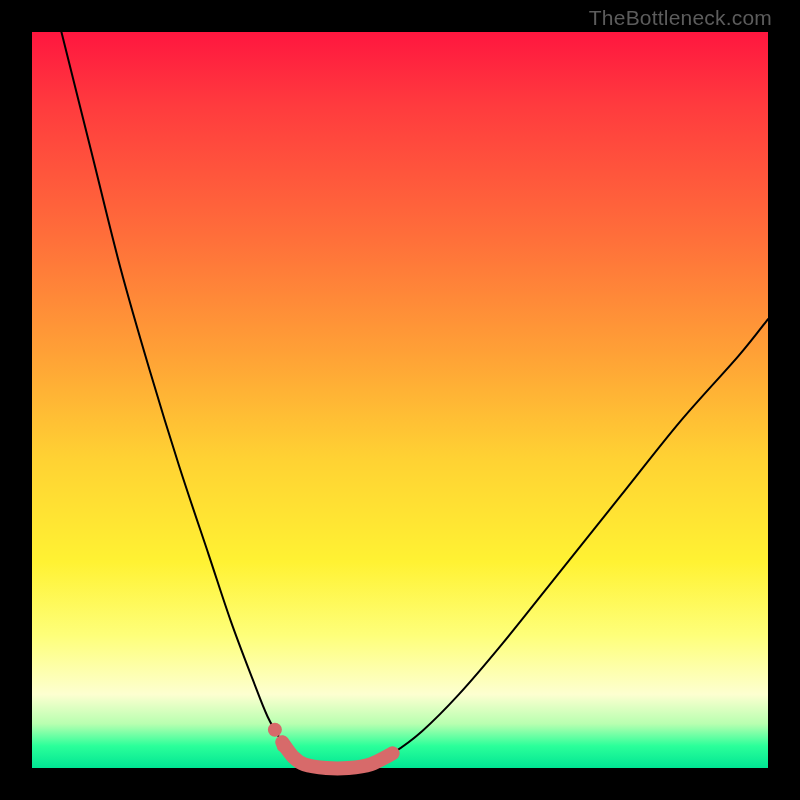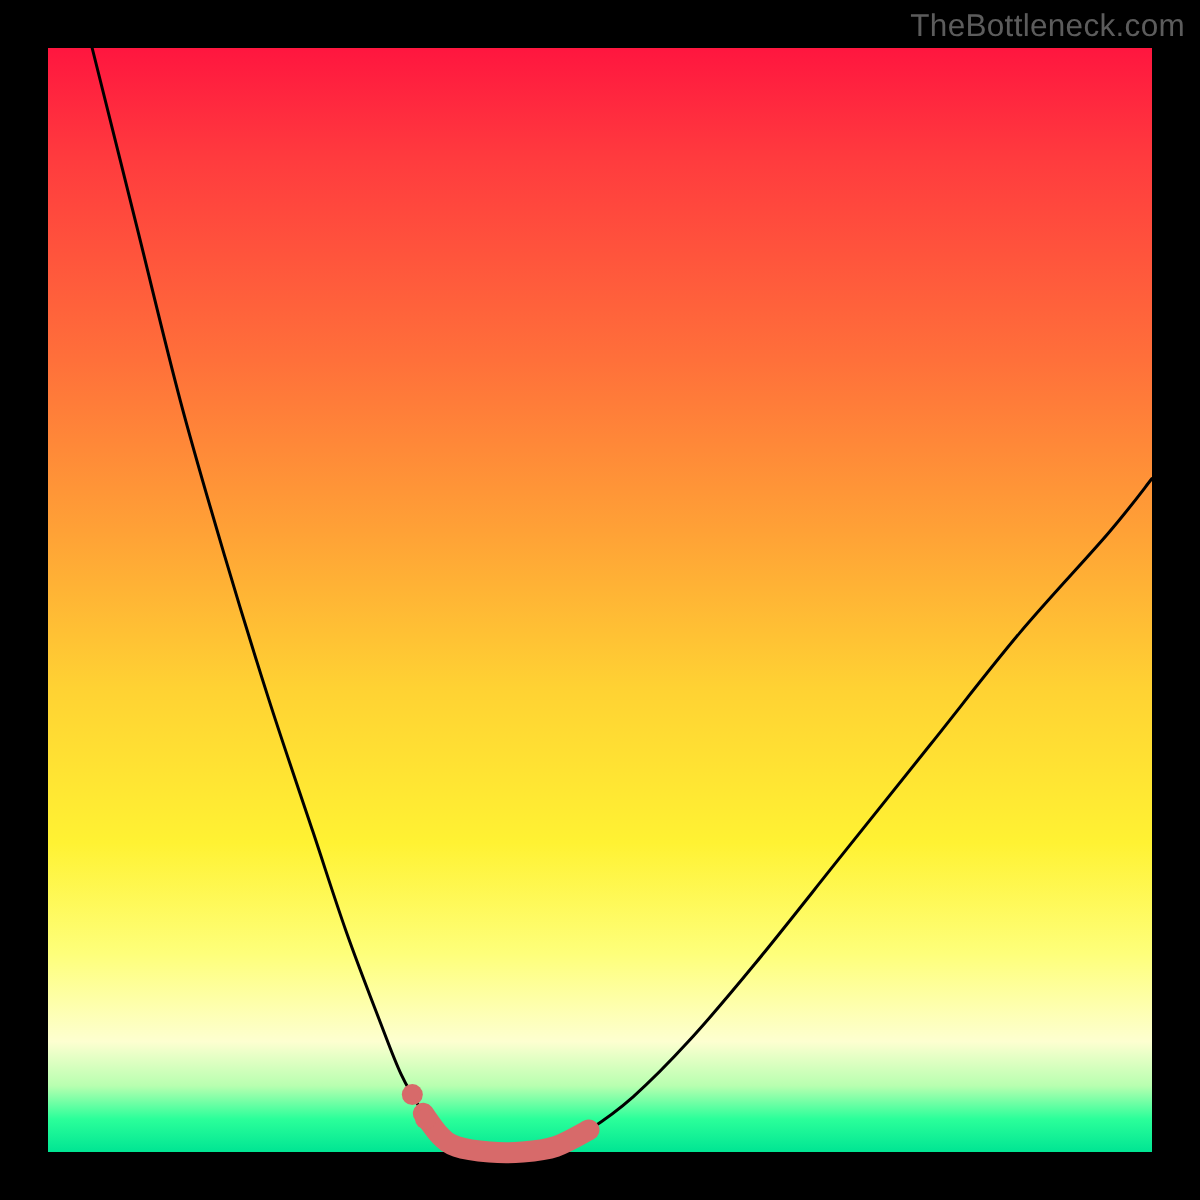--- a/index.html
+++ b/index.html
@@ -35,21 +35,21 @@
       #feff7a 82%,
       #fdffd0 90%,
       #b8ffb0 94%,
       #2bff9a 97%,
       #00e593 100%
     );
   }
   .watermark {
     position: absolute;
     top: 6px;
-    right: 10px;
+    right: 28px;
     color: #5c5c5c;
     font-size: 21px;
     font-weight: 400;
     letter-spacing: 0.2px;
     font-family: Arial, Helvetica, sans-serif;
     user-select: none;
   }
   svg.curves {
     position: absolute;
     left: 0;

